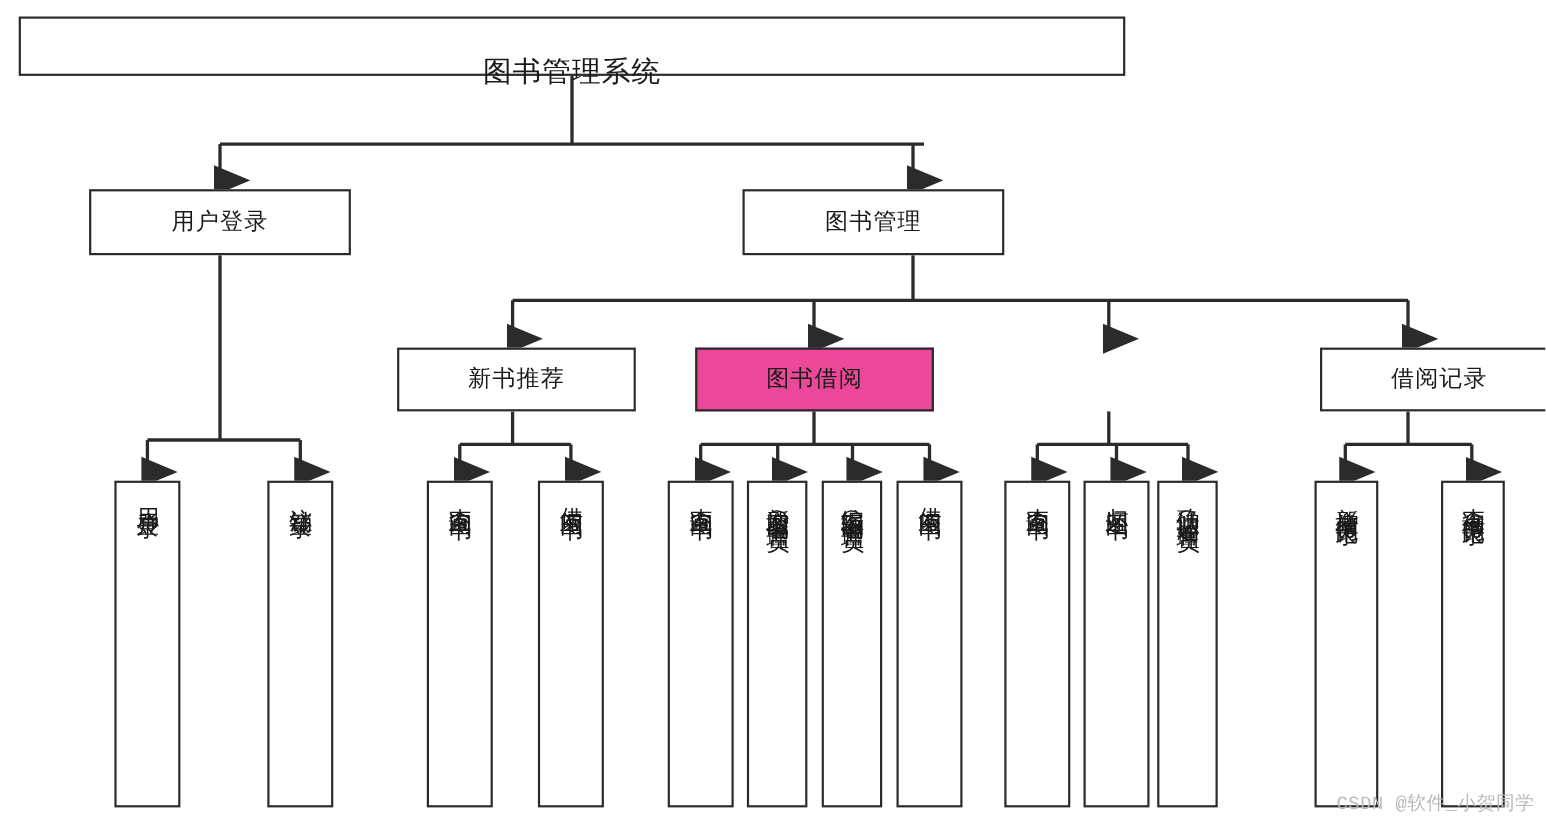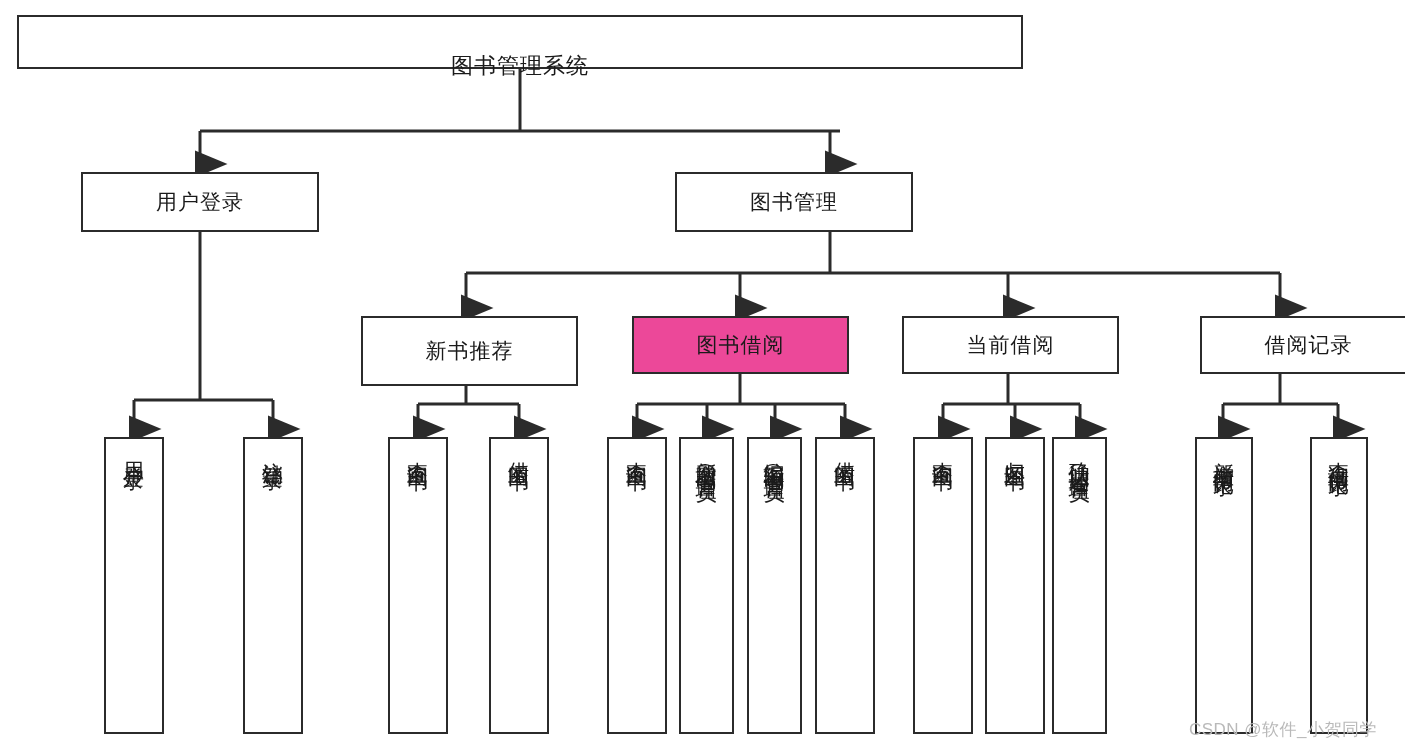--- a/index.html
+++ b/index.html
@@ -33,21 +33,21 @@
     text-align: center;
     line-height: 1.05;
   }
   
   .node.horiz .label {
     font-size: 21px;
     letter-spacing: 1px;
     white-space: nowrap;
   }
   .node.root .label {
-    font-size: 22px;
+    font-size: 26px;
     margin-top: 48px;
   }
   
   .node.vert {
     align-items: flex-start;
     justify-content: center;
     padding-top: 6px;
   }
   .node.vert .label {
     writing-mode: vertical-rl;
@@ -68,27 +68,28 @@
   .wire {
     stroke: #2b2b2b;
     stroke-width: 3;
     fill: none;
   }
   .arrowhead {
     fill: #2b2b2b;
   }
   #watermark {
     position: absolute;
-    right: 28px;
+    right: 10px;
     bottom: 6px;
     font-size: 17px;
     color: #b9b9b9;
     letter-spacing: 0.5px;
     white-space: nowrap;
     user-select: none;
+    font-family: Liberation Mono, monospace;
   }
 </style>
 </head>
 <body>
 
 <div id="canvas">
 
   <svg id="wires" viewBox="0 0 1405 747">
     <defs>
       <marker id="arrow" viewBox="0 0 12 12" refX="6" refY="10" markerWidth="11" markerHeight="11" orient="auto-start-reverse">
@@ -141,29 +142,26 @@
     <span class="label">图书管理系统</span>
   </div>
 
   <div class="node horiz" style="left: 81px; top: 172px; width: 238px; height: 60px; border-color: rgb(43, 43, 43); background: rgb(255, 255, 255); color: rgb(26, 26, 26);">
     <span class="label">用户登录</span>
   </div>
   <div class="node horiz" style="left: 675px; top: 172px; width: 238px; height: 60px; border-color: rgb(43, 43, 43); background: rgb(255, 255, 255); color: rgb(26, 26, 26);">
     <span class="label">图书管理</span>
   </div>
 
-  <div class="node horiz" style="left: 361px; top: 316px; width: 217px; height: 70px; border-color: rgb(43, 43, 43); background: rgb(255, 255, 255); color: rgb(26, 26, 26);">
+  <div class="node horiz" style="left: 361px; top: 316px; width: 217px; height: 58px; border-color: rgb(43, 43, 43); background: rgb(255, 255, 255); color: rgb(26, 26, 26);">
     <span class="label">新书推荐</span>
   </div>
   <div class="node horiz" style="left: 632px; top: 316px; width: 217px; height: 58px; border-color: rgb(43, 43, 43); background: #ec4899; color: rgb(26, 26, 26);">
     <span class="label">图书借阅</span>
   </div>
-  <div class="node horiz" style="left: 902px; top: 316px; width: 217px; height: 58px; border-color: rgb(43, 43, 43); background: rgb(255, 255, 255); color: rgb(26, 26, 26);">
-    <span class="label">当前借阅</span>
-  </div>
   <div class="node horiz" style="left: 1200px; top: 316px; width: 217px; height: 58px; border-color: rgb(43, 43, 43); background: rgb(255, 255, 255); color: rgb(26, 26, 26);">
     <span class="label">借阅记录</span>
   </div>
 
   <div class="node vert" style="left: 104px; top: 437px; width: 60px; height: 297px; border-color: rgb(43, 43, 43); background: rgb(255, 255, 255); color: rgb(26, 26, 26);">
     <span class="label">用户登录</span>
   </div>
   <div class="node vert" style="left: 243px; top: 437px; width: 60px; height: 297px; border-color: rgb(43, 43, 43); background: rgb(255, 255, 255); color: rgb(26, 26, 26);">
     <span class="label">注销登录</span>
   </div>

